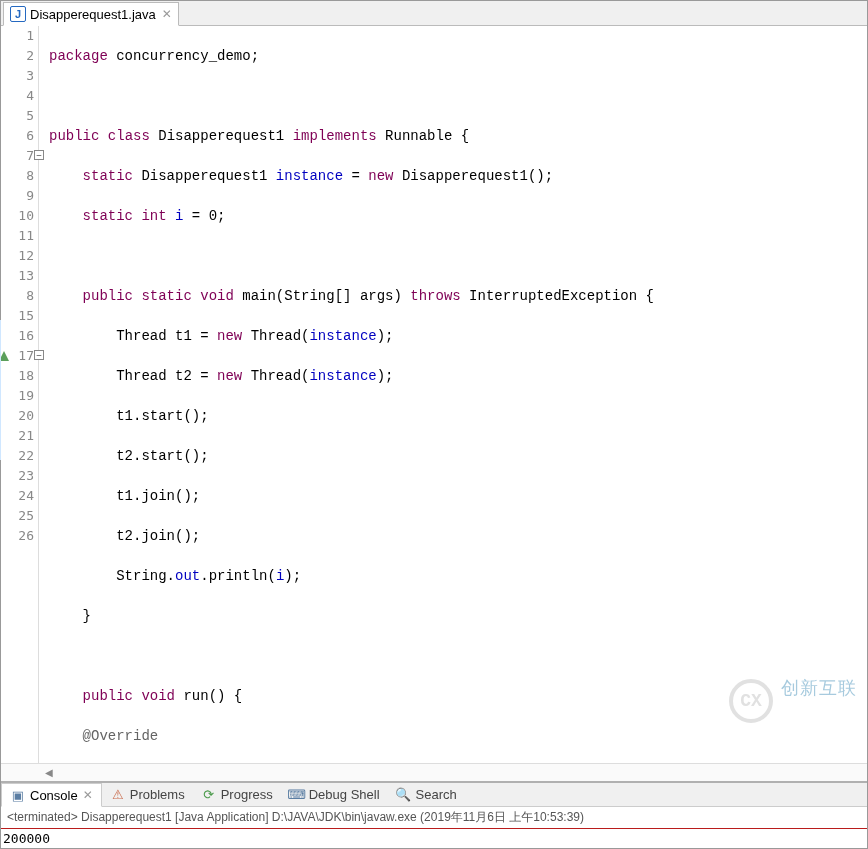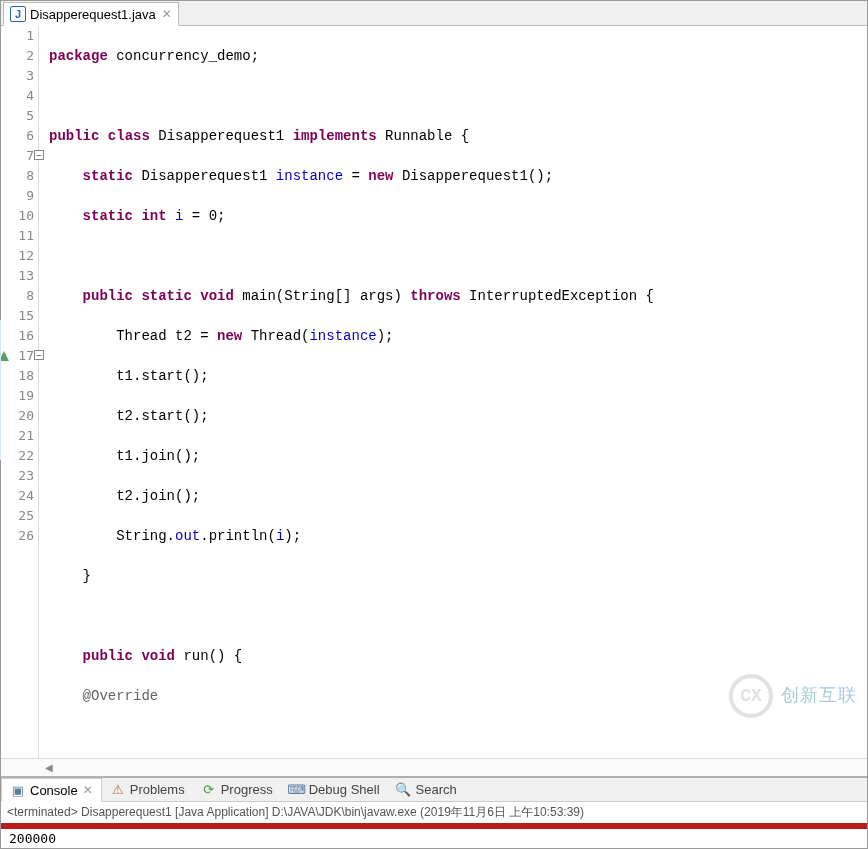--- a/index.html
+++ b/index.html
@@ -9,37 +9,37 @@
   .tab{height:24px;background:#fff;border:1px solid #bbb;border-bottom:1px solid #fff;display:flex;align-items:center;padding:0 6px;margin-left:2px;margin-bottom:-1px}
   .tab .jicon{width:16px;height:16px;margin-right:4px;display:flex;align-items:center;justify-content:center;font-size:11px;font-weight:bold;color:#2569c1;border:1px solid #2569c1;border-radius:2px}
   .tab .close{margin-left:6px;color:#999;font-size:12px;cursor:default}
   .editor-body{flex:1 1 auto;display:flex;overflow:hidden;background:#fff}
   .gutter{width:38px;background:#fff;border-right:1px solid #ddd;text-align:right;padding-right:4px;font-family:Consolas,monospace;font-size:13px;color:#888;user-select:none;position:relative}
   .gutter .ln{height:20px;line-height:20px;position:relative}
   .gutter .fold{position:absolute;right:-10px;top:4px;width:10px;height:10px;border:1px solid #888;background:#fff;font-size:9px;line-height:8px;text-align:center;color:#555}
   .gutter .ovr{position:absolute;left:-4px;top:3px;width:14px;height:14px}
   .code-area{flex:1;font-family:Consolas,"Courier New",monospace;font-size:14px;line-height:20px;white-space:pre;padding-left:10px;position:relative;overflow:auto}
   .line{height:20px;position:relative}
-  .kw{color:#7f0055;font-weight:bold}
+  .kw{color:#7f0055;font-weight:normal}
   .ann{color:#646464}
   .fld{color:#0000c0;}
   .typ{color:#000}
   .mark-lines{position:absolute;left:0;top:0;width:6px;height:100%}
   .mark-lines .m{position:absolute;left:0;width:6px;background:#d0e7ff}
   .scroll-hint{height:18px;border-top:1px solid #ddd;background:#fafafa;display:flex;align-items:center;padding-left:44px;color:#888;flex:0 0 auto}
   .scroll-hint .arrow{font-size:10px}
   .console-area{flex:0 0 auto;border-top:2px solid #b0b0b0;background:#fff}
   .view-tabs{height:24px;background:#f0f0f0;display:flex;align-items:center;border-bottom:1px solid #ccc}
   .view-tab{display:flex;align-items:center;padding:0 8px;height:24px;color:#444;cursor:default}
   .view-tab.active{background:#fff;border:1px solid #ccc;border-bottom:1px solid #fff;margin-bottom:-1px;color:#000}
   .view-tab .vicon{width:16px;height:16px;margin-right:4px;display:inline-flex;align-items:center;justify-content:center}
   .view-tab .close{margin-left:5px;color:#999;font-size:12px}
-  .console-head{padding:2px 6px;color:#555;font-size:12px;border-bottom:6px solid #b91c1c}
-  .console-out{padding:2px 8px;font-family:Consolas,monospace;font-size:13px;color:#000}
-  .watermark{position:absolute;right:10px;bottom:40px;opacity:0.35;display:flex;align-items:center}
+  .console-head{padding:2px 6px;color:#555;font-size:12px;border-bottom:1px solid #b91c1c}
+  .console-out{padding:2px 2px;font-family:Consolas,monospace;font-size:13px;color:#000}
+  .watermark{position:absolute;right:10px;bottom:40px;opacity:0.35;display:flex;align-items:flex-start}
   .watermark .logo{width:44px;height:44px;border:4px solid #aaa;border-radius:50%;margin-right:8px;display:flex;align-items:center;justify-content:center;font-size:18px;color:#aaa;font-weight:bold}
   .watermark .txt{color:#0369a1;font-size:18px;letter-spacing:1px}
   .icon-console{color:#5b7ea3}
   .icon-problems{color:#c96a4a}
   .icon-progress{color:#4a9a4a}
   .icon-debug{color:#5b7ea3}
   .icon-search{color:#c9a24a}
 </style>
 </head>
 <body>
@@ -90,20 +90,21 @@
     </div>
 
     <div class="code-area">
 <div class="line"><span class="kw">package</span><span> concurrency_demo;</span></div>
 <div class="line"></div>
 <div class="line"><span class="kw">public</span><span class="kw"> class</span><span> Disapperequest1 </span><span class="kw">implements</span><span> Runnable {</span></div>
 <div class="line"><span class="kw">    static</span><span> Disapperequest1 </span><span class="fld">instance</span><span> = </span><span class="kw">new</span><span> Disapperequest1();</span></div>
 <div class="line"><span class="kw">    static</span><span class="kw"> int</span><span class="fld"> i</span><span> = 0;</span></div>
 <div class="line"></div>
 <div class="line"><span class="kw">    public</span><span class="kw"> static</span><span class="kw"> void</span><span> main(String[] </span><span class="typ">args</span><span>) </span><span class="kw">throws</span><span> InterruptedException {</span></div>
+<div class="line"><span>        Thread t1 = </span><span class="kw">new</span><span> Thread(</span><span class="fld">instance</span><span>);</span></div>
 <div class="line"><span>        Thread t2 = </span><span class="kw">new</span><span> Thread(</span><span class="fld">instance</span><span>);</span></div>
 <div class="line"><span>        t1.start();</span></div>
 <div class="line"><span>        t2.start();</span></div>
 <div class="line"><span>        t1.join();</span></div>
 <div class="line"><span>        t2.join();</span></div>
 <div class="line"><span>        String.</span><span class="fld">out</span><span>.println(</span><span class="fld">i</span><span>);</span></div>
 <div class="line"><span>    }</span></div>
 <div class="line"></div>
 <div class="line"><span class="kw">    public</span><span class="kw"> void</span><span> run() {</span></div>
 <div class="line"><span>    </span><span class="ann">@Override</span></div>

